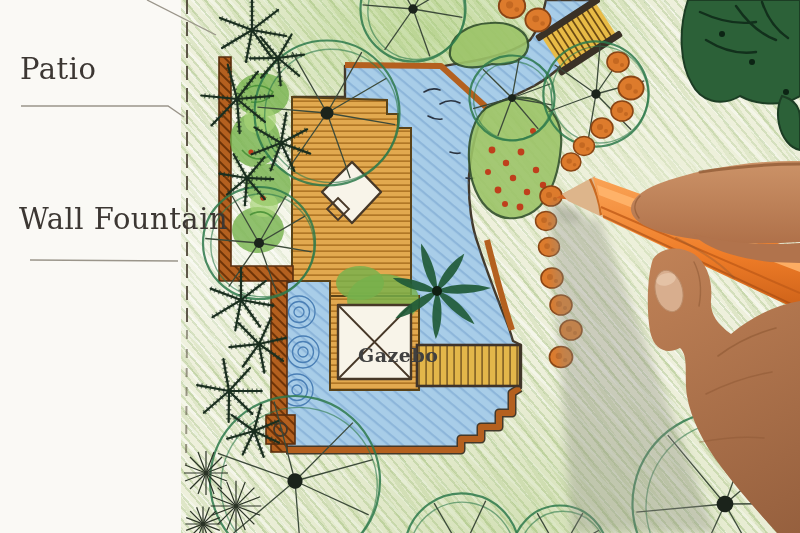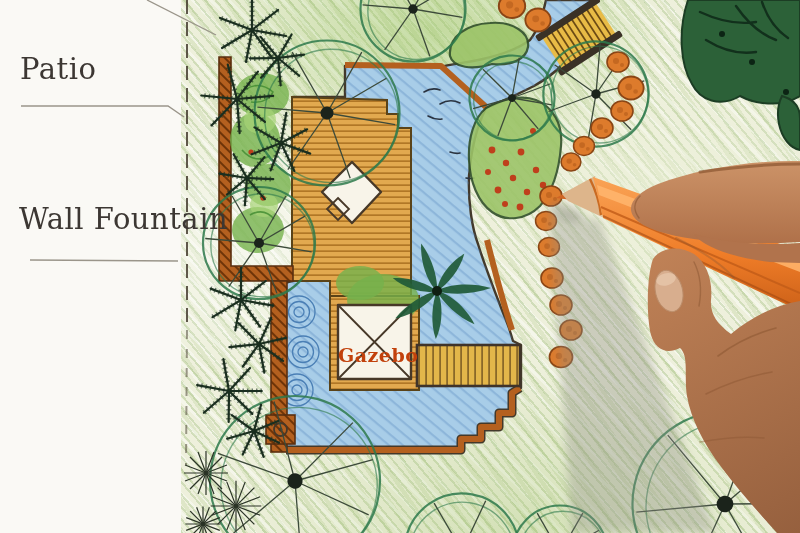--- a/index.html
+++ b/index.html
@@ -13,22 +13,22 @@
       radial-gradient(ellipse 260px 190px at 12% 45%, rgba(255,255,255,.55), rgba(255,255,255,0) 70%),
       radial-gradient(ellipse 300px 170px at 78% 38%, rgba(235,240,215,.6), rgba(235,240,215,0) 70%),
       radial-gradient(ellipse 420px 240px at 55% 100%, rgba(160,195,110,.35), rgba(160,195,110,0) 70%),
       repeating-linear-gradient(50deg, rgba(124,166,84,.26) 0 2px, rgba(124,166,84,0) 2px 8px),
       repeating-linear-gradient(46deg, rgba(255,255,255,.4) 0 3px, rgba(255,255,255,0) 3px 13px),
       repeating-linear-gradient(55deg, rgba(150,185,105,.18) 0 4px, rgba(150,185,105,0) 4px 17px);}
   svg.plan{position:absolute;left:0;top:0;z-index:3;}
   .label{position:absolute;z-index:4;color:var(--label-text);font-size:29px;letter-spacing:.5px;}
   .label.patio{left:20px;top:52px;}
   .label.wallfountain{left:19px;top:202px;}
-  .label.gazebo{left:338px;top:344px;width:74px;text-align:center;font-size:19px;font-weight:600;
-                color:#c2410c;letter-spacing:.5px;z-index:3;}
+  .label.gazebo{left:358px;top:344px;width:74px;text-align:center;font-size:19px;font-weight:600;
+                color:#404040;letter-spacing:.5px;z-index:3;}
   .pond{fill:var(--pond);stroke:var(--ink);stroke-width:2.4;stroke-linejoin:round;}
   .pond-tex{fill:url(#waterTex);stroke:none;}
   .rim-dark{fill:none;stroke:var(--ink);stroke-width:9;stroke-linejoin:round;}
   .rim-orange{fill:none;stroke:var(--wall);stroke-width:6;stroke-linejoin:round;}
   .deck{fill:url(#planksH);stroke:#5a4318;stroke-width:2;}
   .boardwalk{fill:url(#planksV);stroke:#3f332a;stroke-width:2.6;}
   .wall{fill:url(#wallHatch);stroke:#5a2f10;stroke-width:1.6;}
   .white-structure{fill:#f8f4e9;stroke:#473828;stroke-width:2.4;stroke-linejoin:round;}
   .thin-ink{fill:none;stroke:#473828;stroke-width:1.8;}
   .tree-ring{fill:none;stroke:var(--tree-stroke);stroke-width:2.2;opacity:.85;vector-effect:non-scaling-stroke;}

